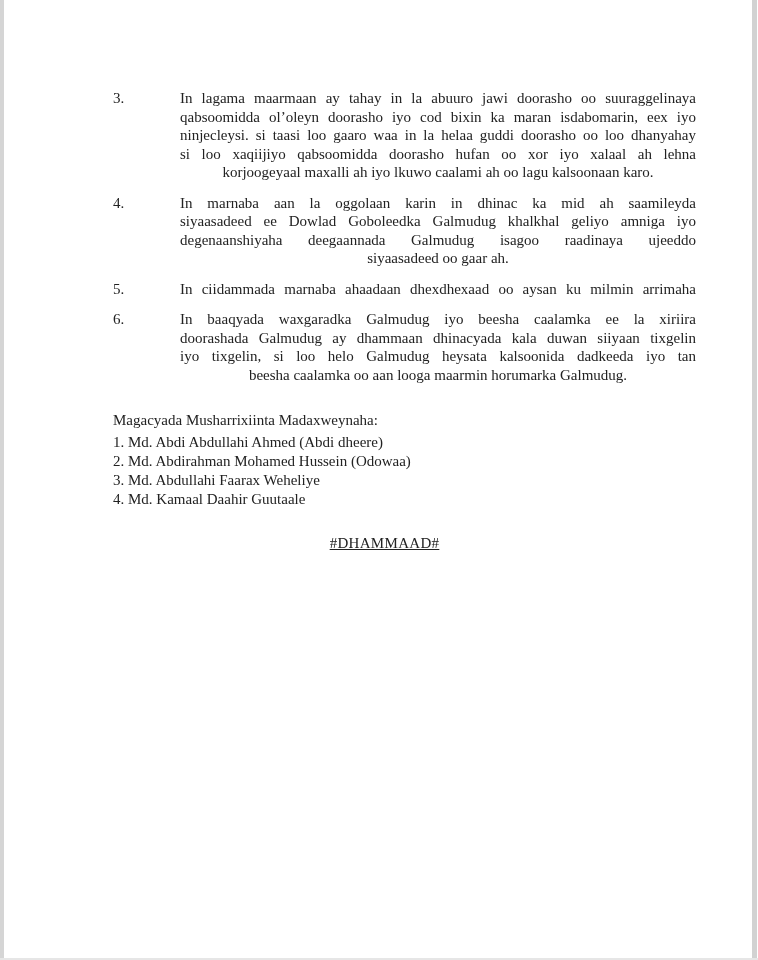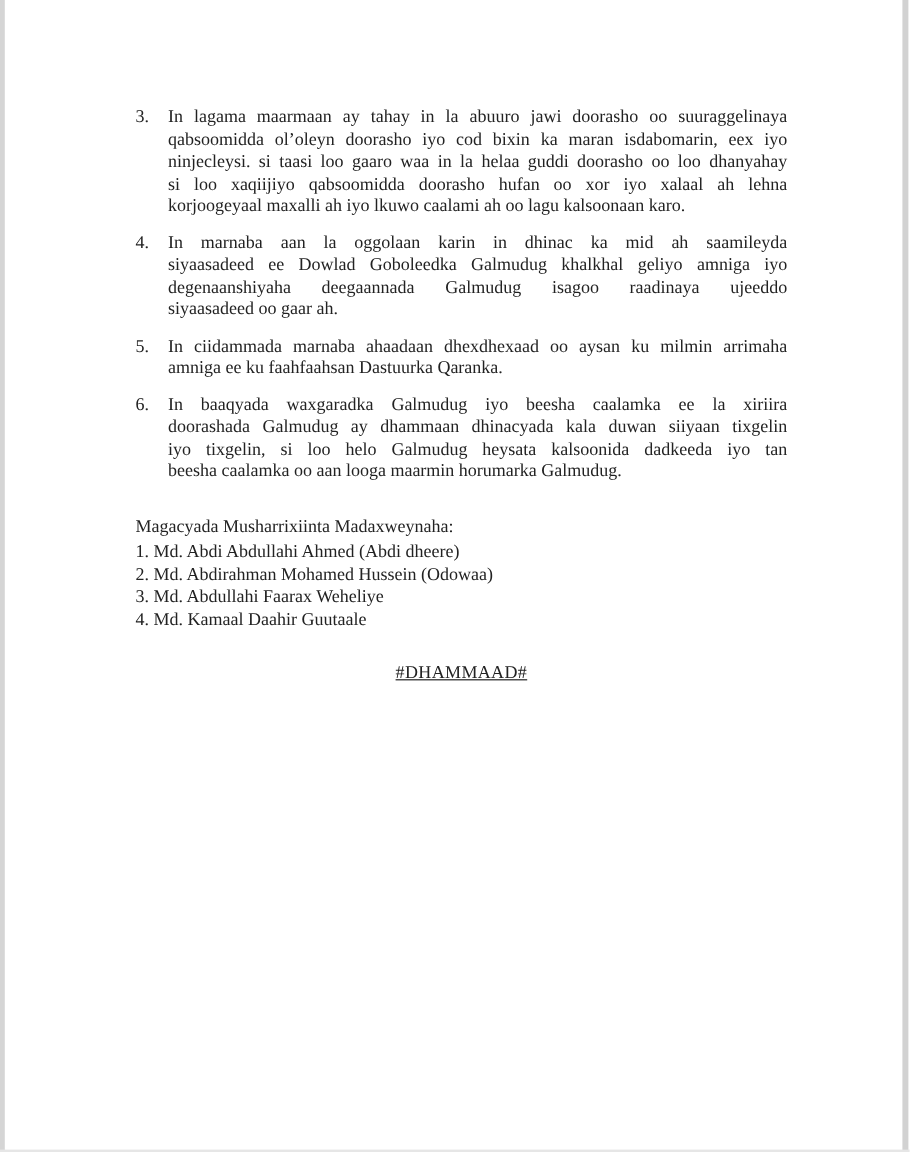--- a/index.html
+++ b/index.html
@@ -18,22 +18,22 @@
 
   .content {
     position: absolute;
     left: 113px; top: 89px;
     width: 543px;
     font-size: 15px;
     line-height: 18.5px;
   }
   .item { display: flex; margin-bottom: 12px; }
   .num  { flex: none; width: 27px; }
-  .itembody { flex: none; width: 516px; }
-  .line { width: 516px; }
+  .itembody { flex: none; width: 516px; margin-left: 40px; }
+  .line { width: 516px; text-align: center; }
   .line.j { text-align: justify; text-align-last: justify; }
 
   .heading { margin-top: 27px; }
   .names   { margin-top: 3px; }
   .name-line { line-height: 19px; }
   .footer {
     margin-top: 25px;
     width: 543px;
     text-align: center;
     letter-spacing: 0.3px;
@@ -66,21 +66,20 @@
             <div class="line j">In marnaba aan la oggolaan karin in dhinac ka mid ah saamileyda</div>
             <div class="line j">siyaasadeed ee Dowlad Goboleedka Galmudug khalkhal geliyo amniga iyo</div>
             <div class="line j">degenaanshiyaha deegaannada Galmudug isagoo raadinaya ujeeddo</div>
             <div class="line">siyaasadeed oo gaar ah.</div>
           </div>
         </div>
         <div class="item">
           <div class="num">5.</div>
           <div class="itembody">
             <div class="line j">In ciidammada marnaba ahaadaan dhexdhexaad oo aysan ku milmin arrimaha</div>
-            <div class="line">amniga ee ku faahfaahsan Dastuurka Qaranka.</div>
           </div>
         </div>
         <div class="item">
           <div class="num">6.</div>
           <div class="itembody">
             <div class="line j">In baaqyada waxgaradka Galmudug iyo beesha caalamka ee la xiriira</div>
             <div class="line j">doorashada Galmudug ay dhammaan dhinacyada kala duwan siiyaan tixgelin</div>
             <div class="line j">iyo tixgelin, si loo helo Galmudug heysata kalsoonida dadkeeda iyo tan</div>
             <div class="line">beesha caalamka oo aan looga maarmin horumarka Galmudug.</div>
           </div>

